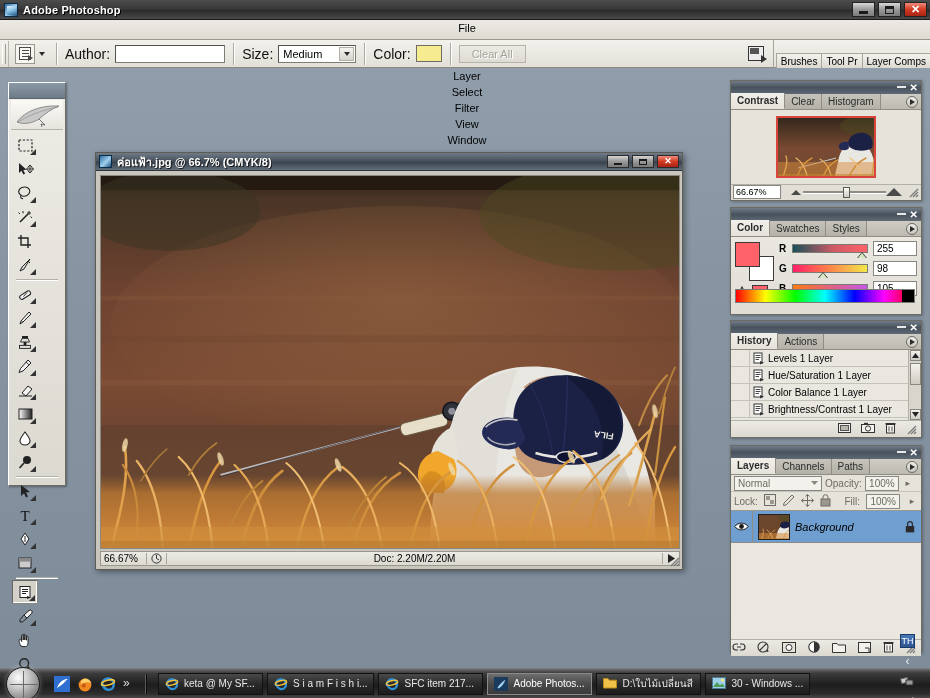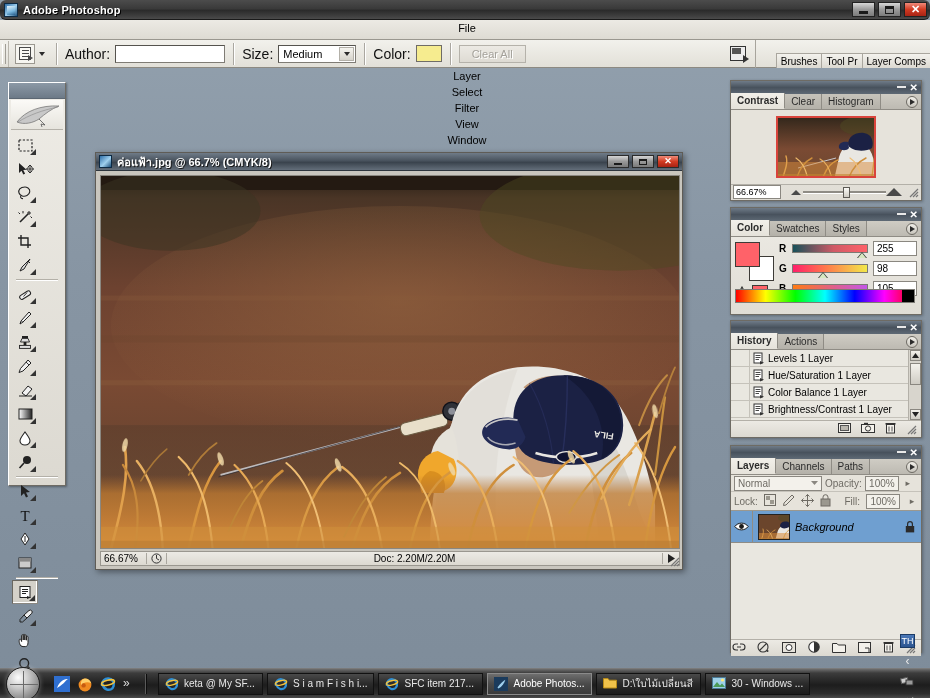--- a/index.html
+++ b/index.html
@@ -16,21 +16,20 @@
     background:linear-gradient(180deg,#93a1ae 0%, #8795a3 40%, #7e8c9a 100%);
     overflow:hidden;
   }
 
   
   .titlebar{
     position:absolute; left:0; top:0; width:930px; height:20px;
     background:linear-gradient(180deg,#4c4c4c 0%,#3a3a3a 45%,#2b2b2b 55%,#4a4a4a 100%);
     display:flex; align-items:center;
     border-bottom:1px solid #1a1a1a;
-    border-radius:6px;
   }
   .tb-icon{
     width:14px; height:14px; margin-left:4px; margin-right:5px;
     background:linear-gradient(135deg,#2f6fa8,#9fd0ee 55%,#1d4f7a);
     border:1px solid #0d2a44; position:relative; flex:none;
   }
   .tb-icon:after{
     content:""; position:absolute; left:2px; top:2px; width:8px; height:9px;
     background:linear-gradient(160deg,#e8f4fb 0%, #78b6dd 60%, #2a5f8c 100%);
   }
@@ -108,21 +107,21 @@
   .palette-well-icon{
     width:22px;height:22px; margin-right:6px; position:relative;
     display:flex;align-items:center;justify-content:center;
   }
   .pwi{ width:16px;height:15px;border:1px solid #333; background:#ededed; position:relative;}
   .pwi:before{content:"";position:absolute;left:1px;top:1px;width:9px;height:6px;background:#555;}
   .pwi:after{content:"";position:absolute;right:-4px;bottom:-3px;width:0;height:0;
     border-left:6px solid #333;border-top:4px solid transparent;border-bottom:4px solid transparent;}
   .welltabs{
     display:flex; align-items:flex-end; height:28px; border-left:1px solid #a7a49c;
-    padding-left:20px;
+    padding-left:2px;
   }
   .welltab{
     font-size:10px; padding:2px 4px 2px 4px; height:15px;
     background:linear-gradient(180deg,#f3f2ed,#dcd9d1);
     border:1px solid #a9a69e; border-bottom:none; margin-right:-1px;
     white-space:nowrap; overflow:hidden;
   }
 
   
   .toolbox{

